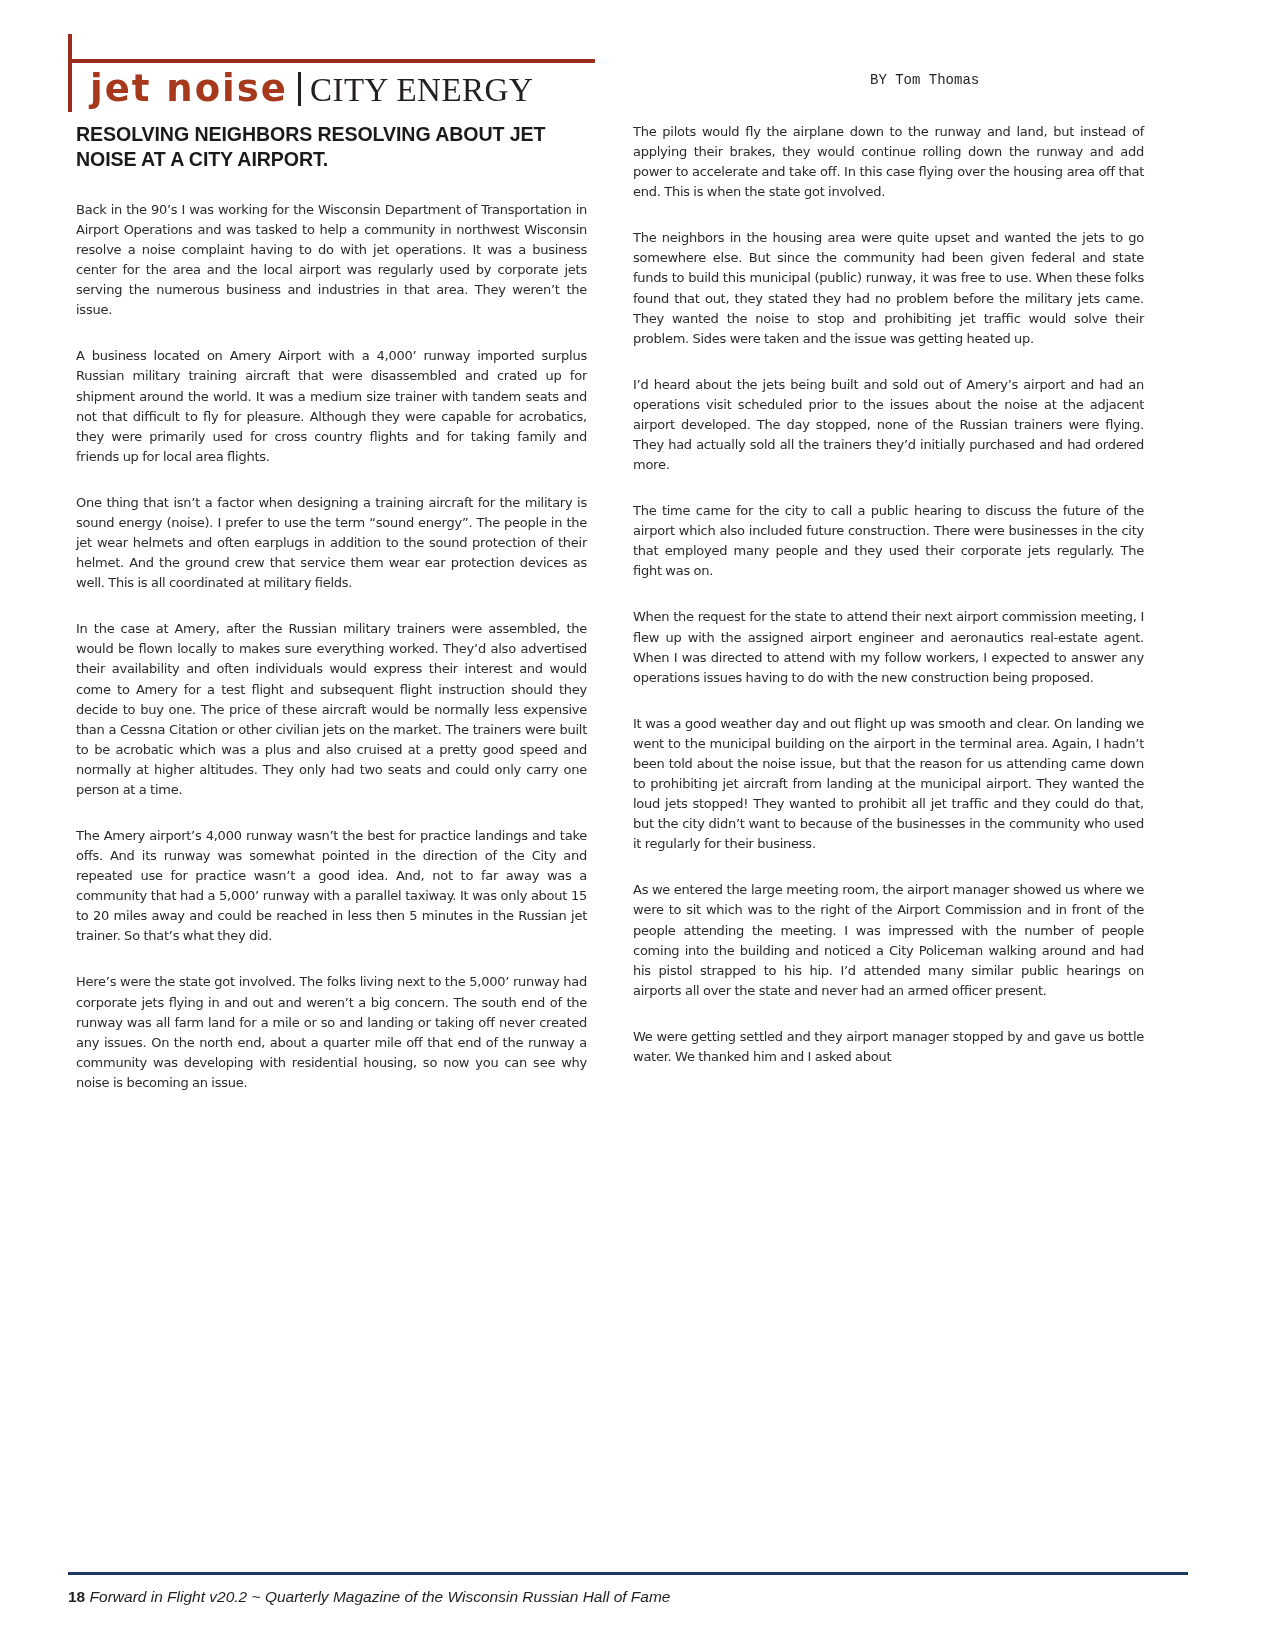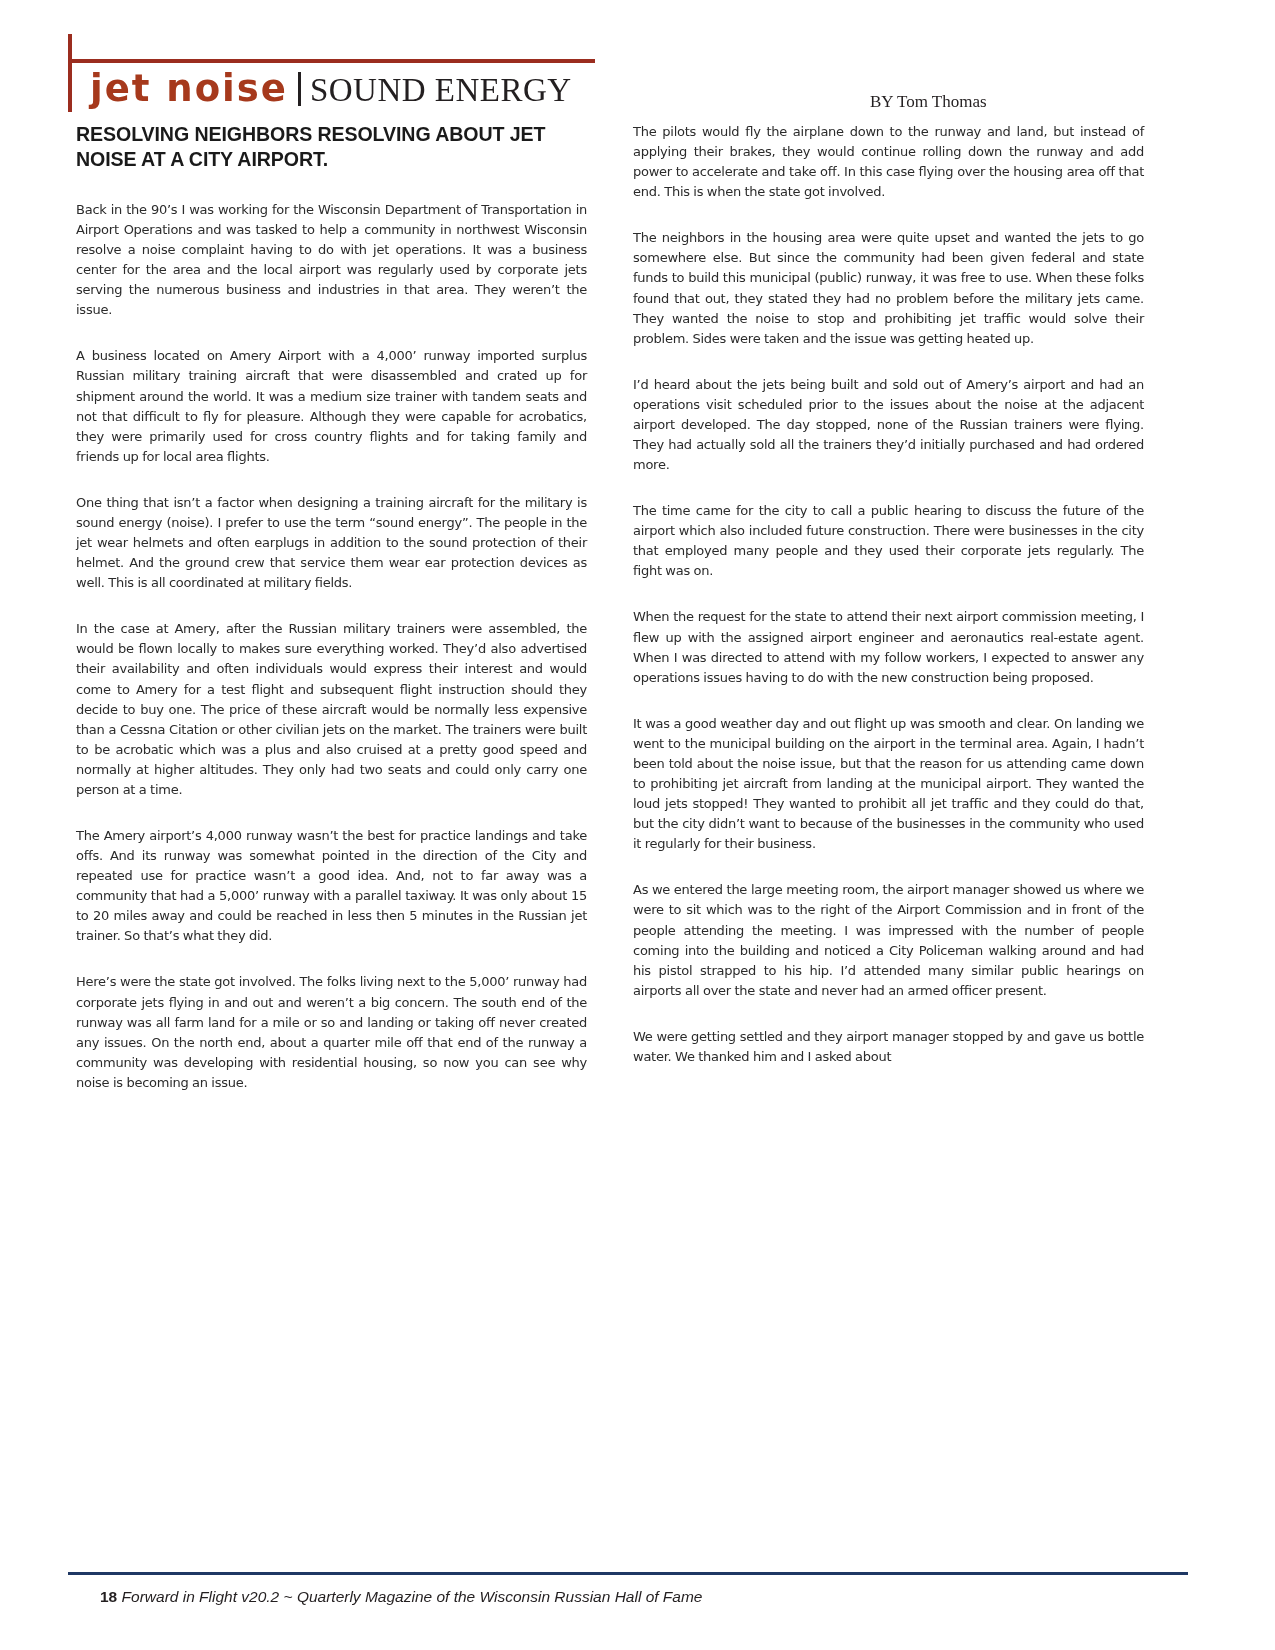--- a/index.html
+++ b/index.html
@@ -74,25 +74,24 @@
     font-family: "Liberation Serif", serif;
     font-size: 33px;
     color: #231f20;
     letter-spacing: 0.5px;
     vertical-align: baseline;
   }
   .byline {
     position: absolute;
     left: 870px;
     top: 72px;
-    font-family: Liberation Serif, serif;
-    font-size: 17px;
+    font-family: Liberation Mono, monospace;
+    font-size: 14px;
     color: #231f20;
     white-space: nowrap;
-    margin-top: 20px;
   }
 
   
   .col {
     position: absolute;
     top: 122px;
     width: 511px;
   }
   .col-left  { left: 76px; }
   .col-right { left: 633px; }
@@ -137,33 +136,32 @@
     top: 1588px;
     font-family: "Liberation Sans", sans-serif;
     font-size: 15.5px;
     font-style: italic;
     color: #231f20;
     white-space: nowrap;
   }
   .footer-page {
     font-weight: bold;
     font-style: normal;
-    margin-left: 32px;
   }
 </style>
 </head>
 <body>
 
 <div class="page">
 
   <div class="masthead">
     <div class="mast-vrule"></div>
     <div class="mast-hrule"></div>
     <div class="mast-title">
-      <span class="mast-jet">jet noise</span><span class="mast-bar"></span><span class="mast-sub">SOUND ENERGY</span>
+      <span class="mast-jet">jet noise</span><span class="mast-bar"></span><span class="mast-sub">CITY ENERGY</span>
     </div>
   </div>
   <div class="byline">BY Tom Thomas</div>
 
   <div class="col col-left">
     <h1 class="headline">RESOLVING NEIGHBORS RESOLVING ABOUT JET NOISE AT A CITY AIRPORT.</h1>
     <p class="body">Back in the 90’s I was working for the Wisconsin Department of Transportation in Airport Operations and was tasked to help a community in northwest Wisconsin resolve a noise complaint having to do with jet operations.  It was a business center for the area and the local airport was regularly used by corporate jets serving the numerous business and industries in that area. They weren’t the issue.</p>
     <p class="body">A business located on Amery Airport with a 4,000’ runway imported surplus Russian military training aircraft that were disassembled and crated up for shipment around the world.  It was a medium size trainer with tandem seats and not that difficult to fly for pleasure. Although they were capable for acrobatics, they were primarily used for cross country flights and for taking family and friends up for local area flights.</p>
     <p class="body">One thing that isn’t a factor when designing a training aircraft for the military is sound energy (noise).  I prefer to use the term “sound energy”. The people in the jet wear helmets and often earplugs in addition to the sound protection of their helmet.  And the ground crew that service them wear ear protection devices as well. This is all coordinated at military fields.</p>
     <p class="body">In the case at Amery, after the Russian military trainers were assembled, the would be flown locally to makes sure everything worked. They’d also advertised their availability and often individuals would express their interest and would come to Amery for a test flight and subsequent flight instruction should they decide to buy one. The price of these aircraft would be normally less expensive than a Cessna Citation or other civilian jets on the market. The trainers were built to be acrobatic which was a plus and also cruised at a pretty good speed and normally at higher altitudes. They only had two seats and could only carry one person at a time.</p>

